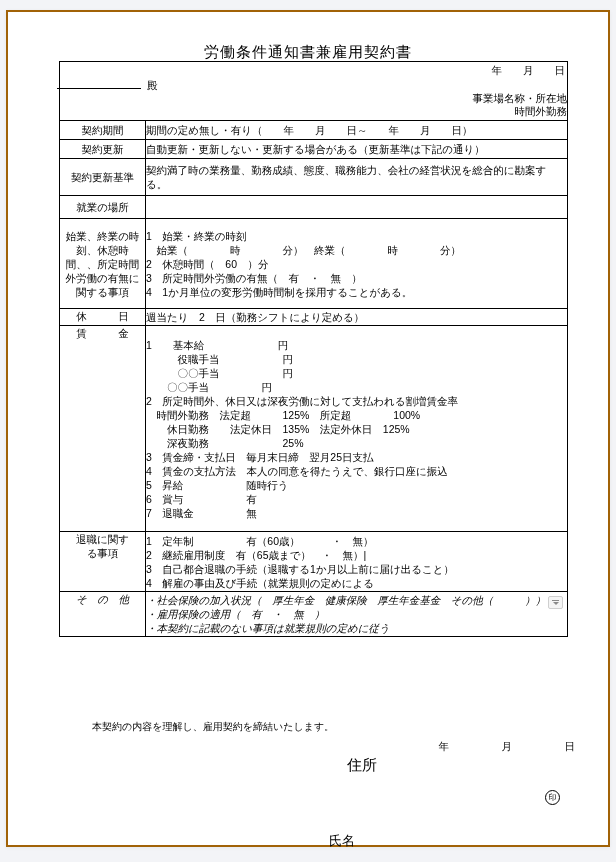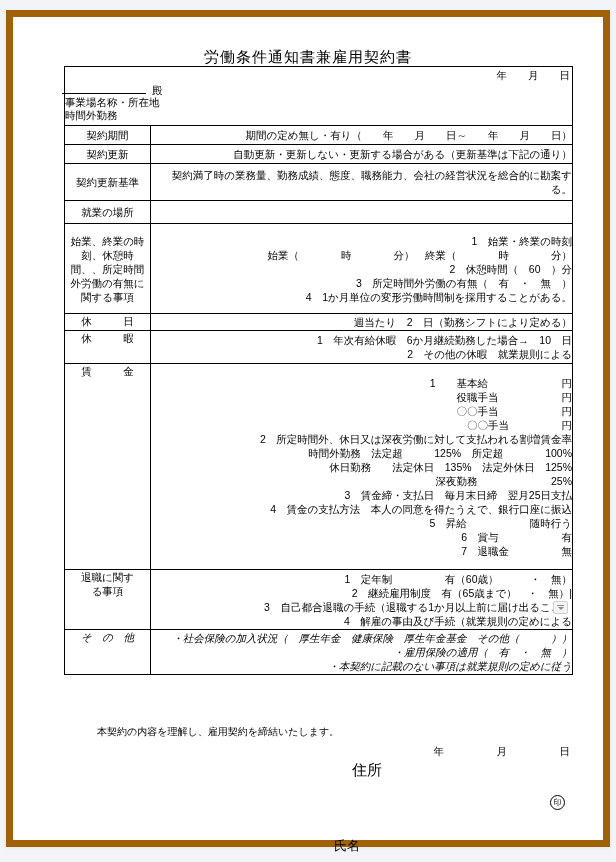--- a/index.html
+++ b/index.html
@@ -7,21 +7,21 @@
     width:616px;height:862px;
     background:#f3f4f7;
     font-family:"Liberation Sans","DejaVu Sans",sans-serif;
     color:#000;
     position:relative;
     overflow:hidden;
   }
   .page{
     position:absolute;left:6px;top:10px;width:604px;height:837px;
     background:#ffffff;
-    border:7px solid #a16207;
+    border:2px solid #a16207;
     box-shadow:0 1px 4px rgba(0,0,0,.05);
     box-sizing:border-box;
   }
   .doc-title{
     position:absolute;top:31px;left:0;width:100%;
     text-align:center;font-size:15px;letter-spacing:1px;
   }
   table.contract{
     position:absolute;left:51px;top:49px;width:508px;
     border-collapse:collapse;table-layout:fixed;
@@ -33,36 +33,36 @@
     border:1px solid #000;
     padding:0;vertical-align:middle;
   }
   th.lbl{
     font-weight:normal;text-align:center;
     white-space:pre-line;line-height:14px;padding:2px 1px;
   }
   tr.v-top th.lbl{vertical-align:top;margin-left:38px;}
   td.val{
     white-space:pre;line-height:14px;
-    padding:2px 3px;vertical-align:top;overflow:hidden;text-align:right;
+    padding:2px 3px;vertical-align:top;overflow:hidden;
   }
   tr.rh{height:59px;}
   tr.r0{height:19px;padding-left:17px;} tr.r1{height:19px;margin-top:24px;} tr.r2{height:37px;}
   tr.r3{height:23px;} tr.r4{height:35px;} tr.r5{height:90px;}
   tr.r6{height:17px;} tr.r7{height:33px;} tr.r8{height:206px;}
   tr.r9{height:60px;} tr.r10{height:45px;font-style:italic;}
   td.hd{padding:2px 3px;vertical-align:top;}
   .hd-date{text-align:right;line-height:13px;padding-right:2px;}
   .hd-dono{line-height:13px;margin-top:1px;}
   .blank-underline{
     display:inline-block;width:84px;height:10px;
     border-bottom:1px solid #000;margin-left:-3px;
   }
   .dono-char{margin-left:6px;}
-  .hd-center{text-align:left;line-height:13px;font-family:Liberation Mono, monospace;}
+  .hd-center{text-align:right;line-height:13px;}
   .closing-statement{position:absolute;left:84px;top:708px;font-size:10px;}
   .closing-date{position:absolute;right:33px;top:728px;font-size:10.5px;white-space:pre;}
   .closing-address{position:absolute;left:339px;top:744px;font-size:15px;font-family:Liberation Serif, serif;}
   .closing-name{position:absolute;left:321px;top:820px;font-size:13px;}
   .seal{
     position:absolute;left:537px;top:778px;
     width:13px;height:13px;border:1px solid #000;border-radius:50%;
     font-size:8px;line-height:13px;text-align:center;
   }
   .dropdown-widget{
@@ -131,25 +131,20 @@
       <td class="val">1　始業・終業の時刻
 　始業（　　　　時　　　　分）　終業（　　　　時　　　　分）
 2　休憩時間（　60　）分
 3　所定時間外労働の有無（　有　・　無　）
 4　1か月単位の変形労働時間制を採用することがある。</td>
     </tr>
     <tr class="r6 v-top">
       <th class="lbl">休　　　日</th>
       <td class="val">週当たり　2　日（勤務シフトにより定める）</td>
     </tr>
-    <tr class="r7 v-top">
-      <th class="lbl">休　　　暇</th>
-      <td class="val">1　年次有給休暇　6か月継続勤務した場合→　10　日
-2　その他の休暇　就業規則による</td>
-    </tr>
     <tr class="r8 v-top">
       <th class="lbl">賃　　　金</th>
       <td class="val">1　　基本給　　　　　　　円
 　　　役職手当　　　　　　円
 　　　〇〇手当　　　　　　円
 　　〇〇手当　　　　　円
 2　所定時間外、休日又は深夜労働に対して支払われる割増賃金率
 　時間外勤務　法定超　　　125%　所定超　　　　100%
 　　休日勤務　　法定休日　135%　法定外休日　125%
 　　深夜勤務　　　　　　　25%

